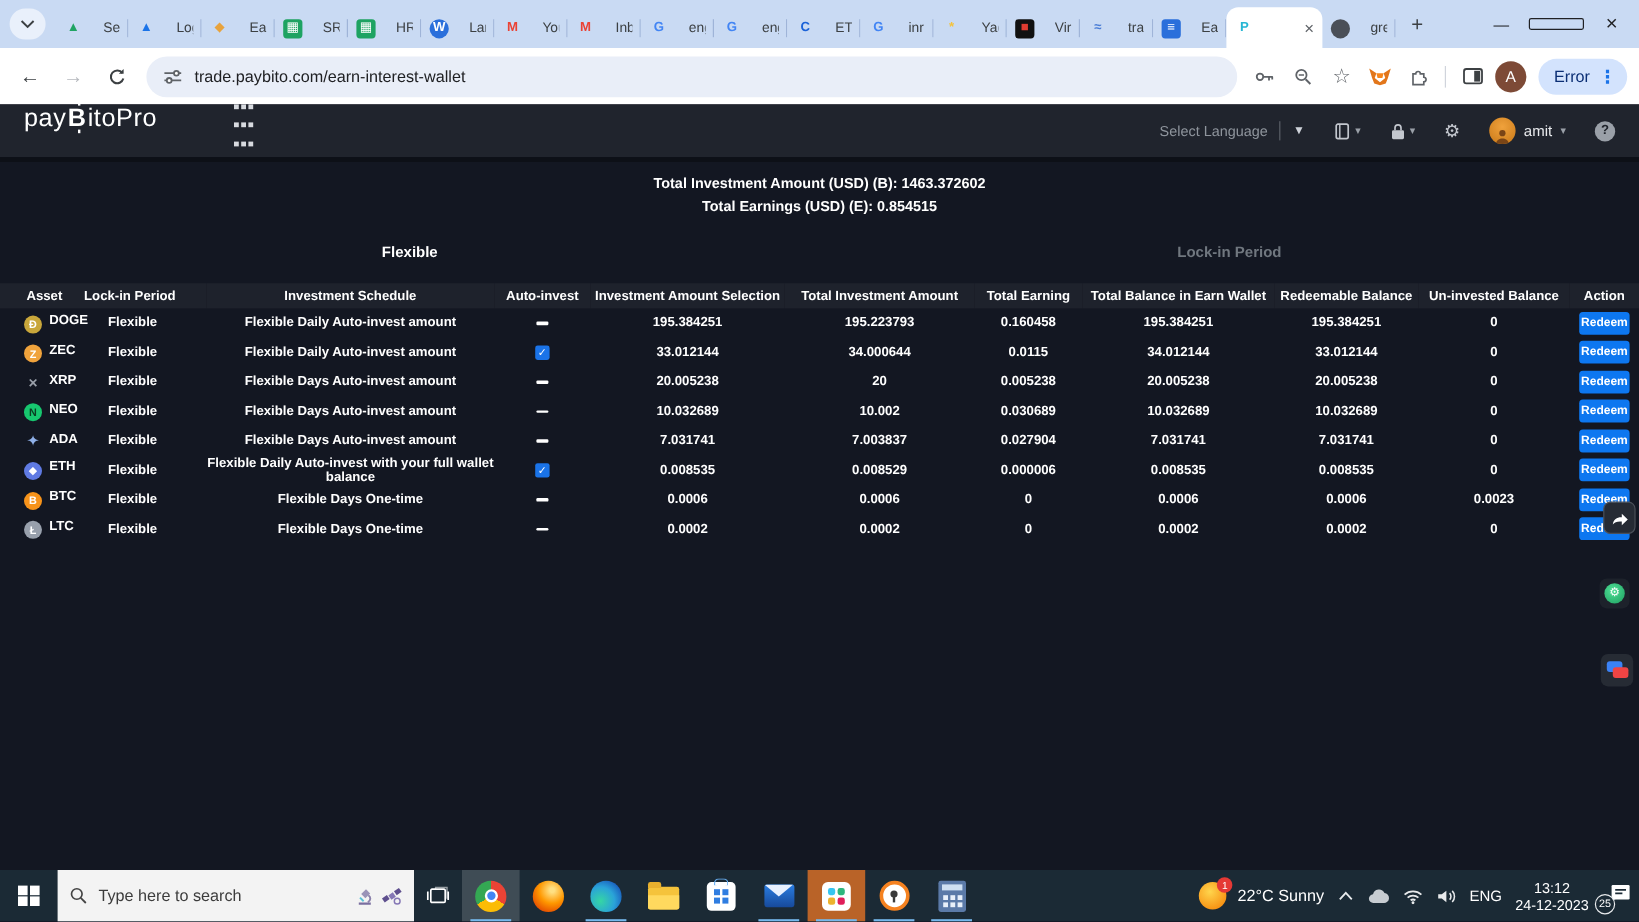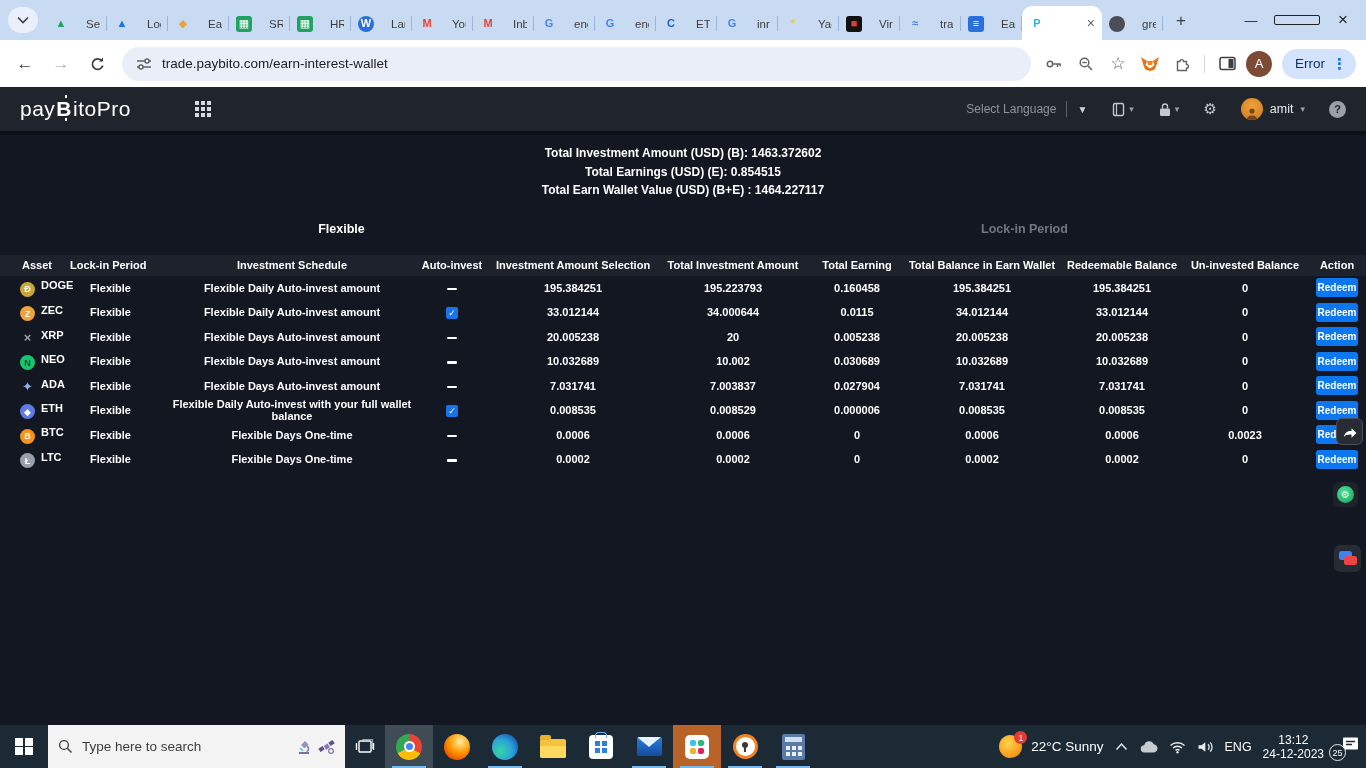--- a/index.html
+++ b/index.html
@@ -40,21 +40,21 @@
   .tb-ic { width:26px; height:26px; display:flex; align-items:center; justify-content:center; cursor:pointer; flex:none;}
   .tb-div { width:1px; height:18px; background:#d0d4dc; margin:0 3px; flex:none;}
   .avatarA { width:26px; height:26px; border-radius:50%; background:#7d4a36; color:#fff; font-size:13px;
     display:flex; align-items:center; justify-content:center; cursor:pointer; flex:none;}
   .errorpill { height:30px; background:#d3e3fd; border-radius:16px; display:flex; align-items:center;
     gap:7px; padding:0 9px 0 13px; cursor:pointer; flex:none; margin-left:4px;}
   .errorpill b { color:#0b2e74; font-size:13.5px; font-weight:normal; }
   .kebab { color:#1a73e8; font-size:15px; font-weight:bold; letter-spacing:0; }
 
   
-  .appnav { height:44px; background:#20242d; display:flex; align-items:center; padding:12px 20px; flex:none;}
+  .appnav { height:44px; background:#20242d; display:flex; padding:0 20px; flex:none;}
   .logo { color:#fff; font-size:21px; letter-spacing:.5px; margin-right:58px; cursor:pointer; white-space:nowrap;}
   .logo .lb { font-weight:bold; position:relative; padding:0 1px;}
   .logo .lb::before, .logo .lb::after { content:""; position:absolute; left:55%; width:2px; height:3px; background:#fff;}
   .logo .lb::before { top:-2px; } .logo .lb::after { bottom:-1px; }
   .navmenu { display:flex; align-items:center; }
   .navitem { color:#c3c7ce; font-size:12px; margin-right:52px; cursor:pointer; white-space:nowrap;}
   .navitem .crt { font-size:9px; color:#9aa0a8; margin-left:3px; }
   .grid9 { display:grid; grid-template-columns:repeat(3,4px); grid-gap:2px; cursor:pointer; margin-left:6px;}
   .grid9 i { width:4px; height:4px; background:#d7dadf; }
   .nav-right { margin-left:auto; display:flex; align-items:center; gap:24px; }
@@ -364,21 +364,20 @@
         <span class="crt" style="color:#9aa0a8;font-size:9px;">▾</span>
       </div>
       <div class="helpq">?</div>
     </div>
   </div>
 
   <div class="content">
     <div class="summary">
       <div>Total Investment Amount (USD) (B): 1463.372602</div>
       <div>Total Earnings (USD) (E): 0.854515</div>
-      <div>Total Earn Wallet Value (USD) (B+E) : 1464.227117</div>
     </div>
     <div class="wtabs">
       <div class="wtab">Flexible</div>
       <div class="wtab inactive">Lock-in Period</div>
     </div>
     <table>
       <colgroup>
         <col style="width:60px">
           <col style="width:112px">
           <col style="width:240px">

